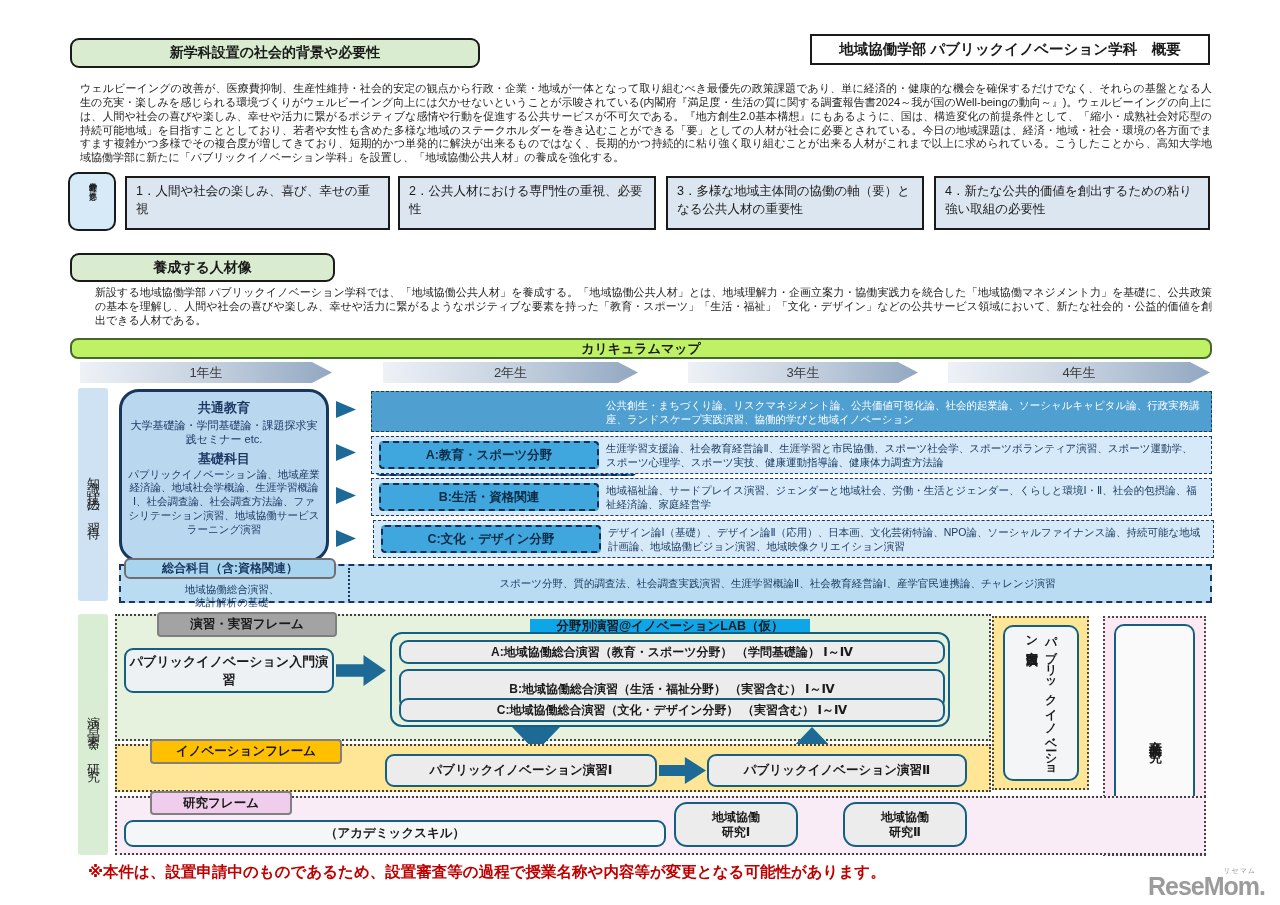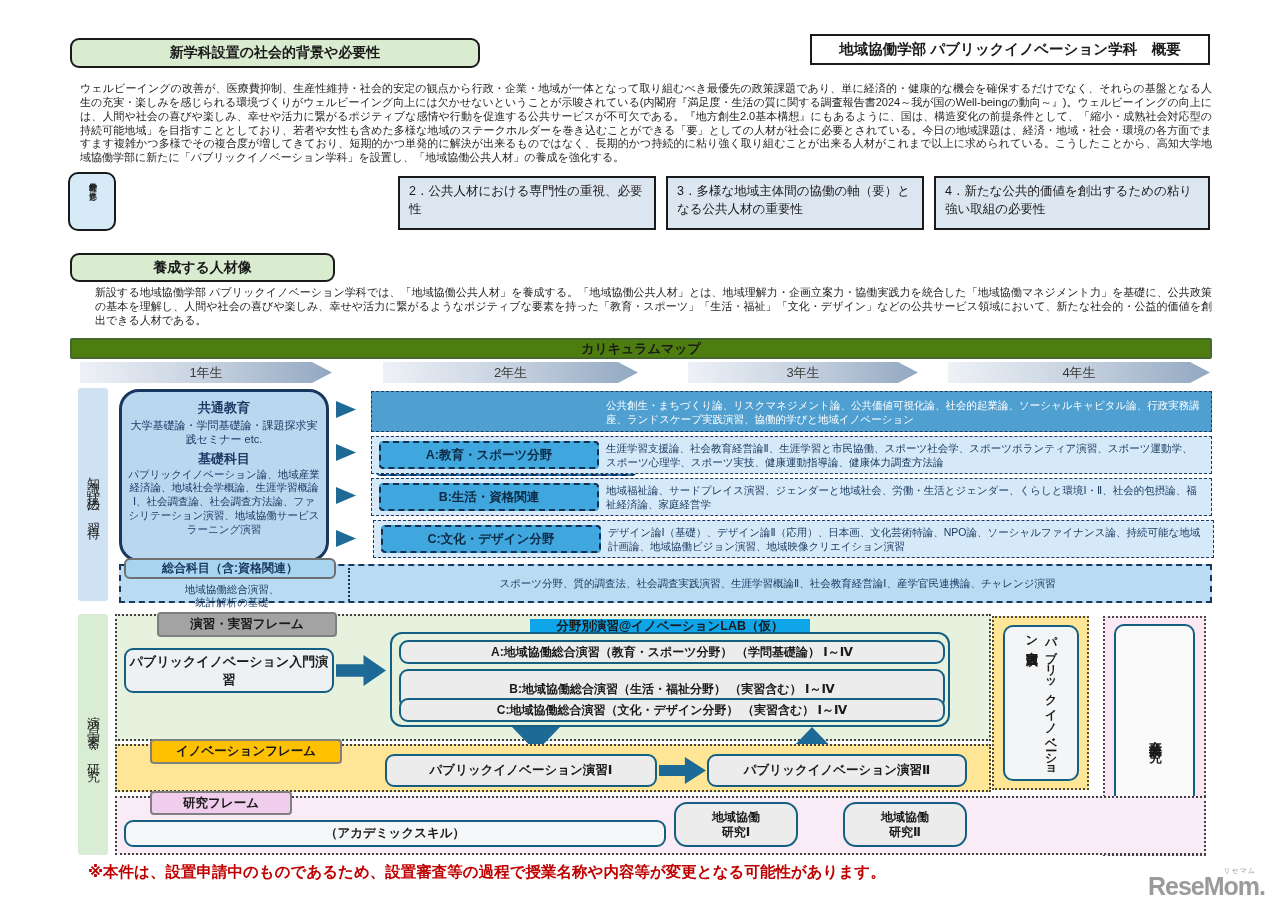--- a/index.html
+++ b/index.html
@@ -8,21 +8,21 @@
   .abs{position:absolute;box-sizing:border-box;}
   .flexc{display:flex;align-items:center;justify-content:center;text-align:center;}
   .pre{white-space:pre-line;}
   
   .green-title{background:#d9ecd0;border:2.5px solid #1a1a1a;border-radius:9px;font-weight:bold;font-size:14px;}
   .doc-title{background:#fff;border:2px solid #1a1a1a;font-weight:bold;font-size:14.5px;}
   .intro{font-size:11px;line-height:1.26;text-align:justify;color:#1c1c1c;}
   .side-tab{background:#d6ebf7;border:2px solid #1a1a1a;border-radius:10px;writing-mode:vertical-rl;text-orientation:mixed;font-size:8px;line-height:2.0;padding:3px 2px;display:flex;align-items:center;}
   .numbox{background:#dce6f1;border:2.5px solid #1a1a1a;font-size:12.5px;line-height:1.4;padding:5px 9px;}
   
-  .curr-bar{background:#4d7c0f;border:2px solid #44682d;border-radius:2px;font-weight:bold;font-size:13px;}
+  .curr-bar{background:#bef264;border:2px solid #44682d;border-radius:8px;font-weight:bold;font-size:13px;}
   .year-arrow{background:linear-gradient(90deg,#eef2f7 0%,#c2cedd 55%,#91a7c1 100%);clip-path:polygon(0 0,calc(100% - 20px) 0,100% 50%,calc(100% - 20px) 100%,0 100%);font-size:13px;color:#3a3a3a;display:flex;align-items:center;justify-content:center;}
   
   .vband{writing-mode:vertical-rl;text-orientation:mixed;display:flex;align-items:center;justify-content:center;font-size:13px;letter-spacing:5px;border-radius:3px;color:#222;}
   .band-blue{background:#cfe2f3;}
   .band-green{background:#d9ecd4;}
   
   .foundation{background:#b9d8f0;border:3px solid #17375e;border-radius:20px;color:#1f3864;text-align:center;padding:7px 6px;}
   .foundation .h{font-weight:bold;font-size:13px;}
   .foundation .d1{font-size:11px;line-height:1.3;margin:1px 0 3px;}
   .foundation .d2{font-size:10.5px;line-height:1.32;}
@@ -70,20 +70,21 @@
 <div id="stage">
 
   <div class="abs green-title flexc" style="left:70px;top:38px;width:410px;height:30px;">新学科設置の社会的背景や必要性</div>
   <div class="abs doc-title flexc" style="left:810px;top:34px;width:400px;height:31px;">地域協働学部 パブリックイノベーション学科　概要</div>
   <div class="abs intro" style="left:80px;top:82px;width:1132px;">ウェルビーイングの改善が、医療費抑制、生産性維持・社会的安定の観点から行政・企業・地域が一体となって取り組むべき最優先の政策課題であり、単に経済的・健康的な機会を確保するだけでなく、それらの基盤となる人生の充実・楽しみを感じられる環境づくりがウェルビーイング向上には欠かせないということが示唆されている(内閣府『満足度・生活の質に関する調査報告書2024～我が国のWell-beingの動向～』)。ウェルビーイングの向上には、人間や社会の喜びや楽しみ、幸せや活力に繋がるポジティブな感情や行動を促進する公共サービスが不可欠である。『地方創生2.0基本構想』にもあるように、国は、構造変化の前提条件として、「縮小・成熟社会対応型の持続可能地域」を目指すこととしており、若者や女性も含めた多様な地域のステークホルダーを巻き込むことができる「要」としての人材が社会に必要とされている。今日の地域課題は、経済・地域・社会・環境の各方面でますます複雑かつ多様でその複合度が増してきており、短期的かつ単発的に解決が出来るものではなく、長期的かつ持続的に粘り強く取り組むことが出来る人材がこれまで以上に求められている。こうしたことから、高知大学地域協働学部に新たに「パブリックイノベーション学科」を設置し、「地域協働公共人材」の養成を強化する。</div>
 
   <div class="abs side-tab" style="left:68px;top:172px;width:48px;height:59px;">
     <span>社会的背景や</span>
       <span>必要性</span>
   </div>
+  <div class="abs numbox" style="left:125px;top:176px;width:265px;height:54px;">1．人間や社会の楽しみ、喜び、幸せの重視</div>
   <div class="abs numbox" style="left:398px;top:176px;width:258px;height:54px;">2．公共人材における専門性の重視、必要性</div>
   <div class="abs numbox" style="left:666px;top:176px;width:258px;height:54px;">3．多様な地域主体間の協働の軸（要）となる公共人材の重要性</div>
   <div class="abs numbox" style="left:934px;top:176px;width:276px;height:54px;">4．新たな公共的価値を創出するための粘り強い取組の必要性</div>
 
   <div class="abs green-title flexc" style="left:70px;top:253px;width:265px;height:29px;">養成する人材像</div>
   <div class="abs intro" style="left:95px;top:286px;width:1117px;">新設する地域協働学部 パブリックイノベーション学科では、「地域協働公共人材」を養成する。「地域協働公共人材」とは、地域理解力・企画立案力・協働実践力を統合した「地域協働マネジメント力」を基礎に、公共政策の基本を理解し、人間や社会の喜びや楽しみ、幸せや活力に繋がるようなポジティブな要素を持った「教育・スポーツ」「生活・福祉」「文化・デザイン」などの公共サービス領域において、新たな社会的・公益的価値を創出できる人材である。</div>
 
   <div class="abs curr-bar flexc" style="left:70px;top:338px;width:1142px;height:21px;">カリキュラムマップ</div>
 
   <div class="abs year-arrow" style="left:80px;top:362px;width:252px;height:21px;">1年生</div>

